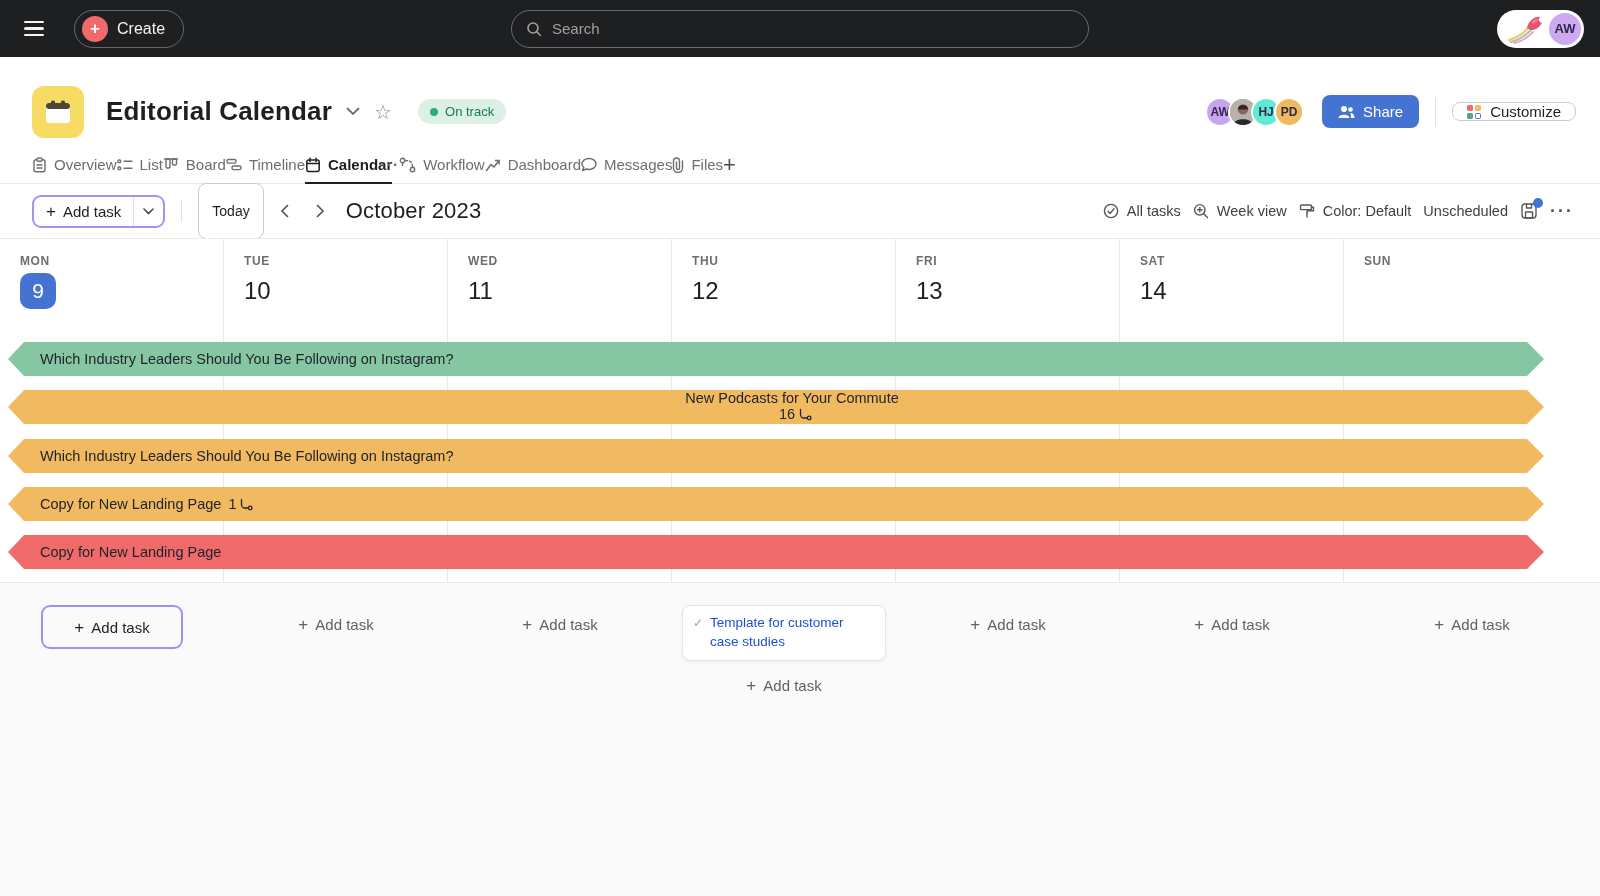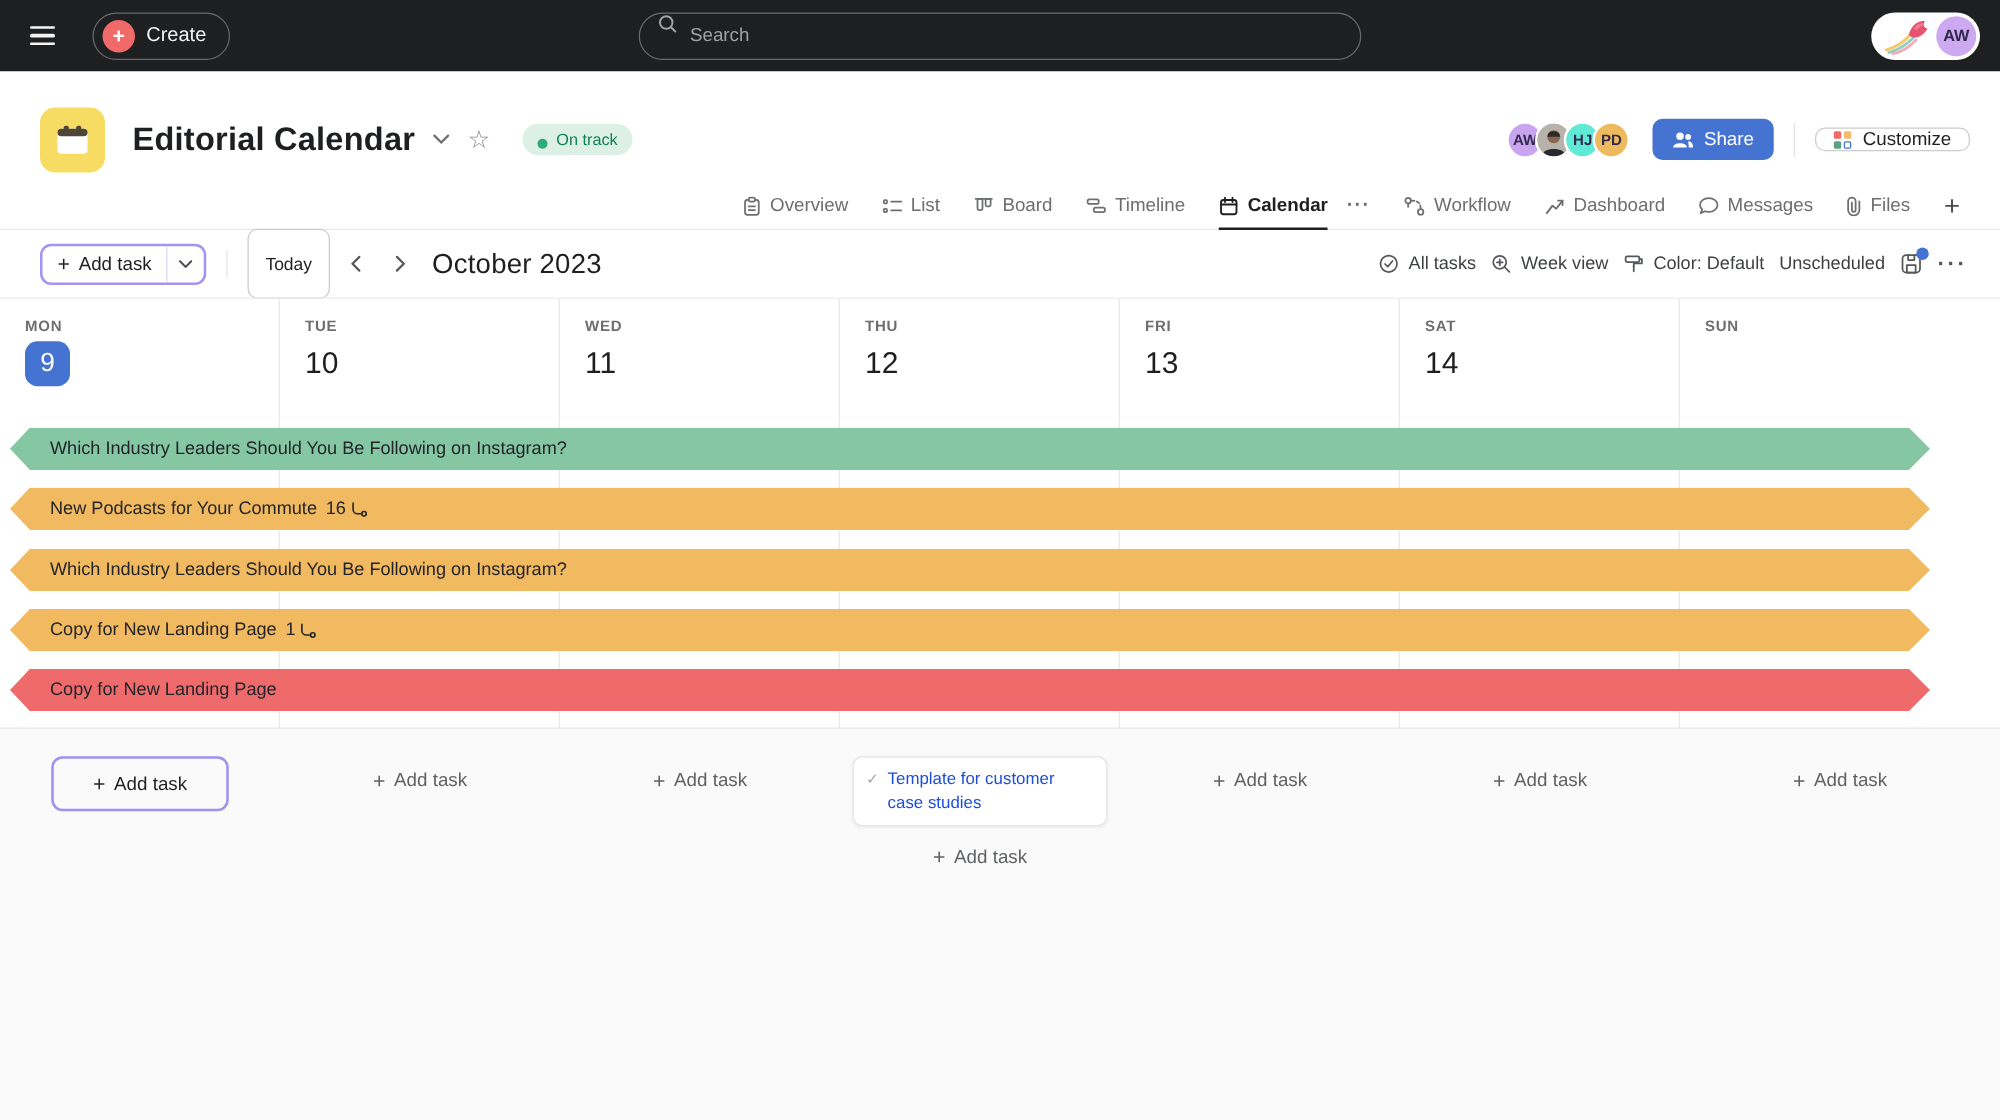--- a/index.html
+++ b/index.html
@@ -6,47 +6,47 @@
   html,body { width:1600px; height:896px; overflow:hidden; }
   body { font-family:"Liberation Sans", sans-serif; background:#fff; color:#1e1f21; }
 
   
   .topnav { position:relative; height:57px; background:#1e1f21; display:flex; align-items:center; padding:0 16px 0 24px; }
   .hamburger { width:34px; height:34px; display:flex; flex-direction:column; justify-content:center; gap:4px; cursor:pointer; margin-right:16px; }
   .hamburger span { display:block; width:20px; height:2.5px; background:#f5f4f3; border-radius:2px; }
   .create-btn { display:flex; align-items:center; gap:9px; border:1px solid #66686a; border-radius:20px; padding:5px 18px 5px 7px; background:transparent; cursor:pointer; }
   .create-plus { width:26px; height:26px; border-radius:50%; background:#f06a6a; color:#fff; font-size:17px; font-weight:bold; display:flex; align-items:center; justify-content:center; line-height:1; }
   .create-label { color:#f5f4f3; font-size:16px; }
-  .search-wrap { position:absolute; left:50%; transform:translateX(-50%); width:578px; height:38px; border:1px solid #6a6b6d; border-radius:19px; display:flex; padding:0 14px; gap:10px; }
+  .search-wrap { position:absolute; left:50%; transform:translateX(-50%); width:578px; height:38px; border:1px solid #6a6b6d; border-radius:19px; display:flex; align-items:center; padding:0 14px; gap:10px; }
   .search-input { flex:1; background:transparent; border:none; outline:none; color:#eee; font-size:15px; font-family:inherit; }
   .search-input::placeholder { color:#a2a0a2; }
   .user-pill { margin-left:auto; background:#fff; border-radius:20px; height:38px; display:flex; align-items:center; padding:3px 3px 3px 10px; gap:4px; cursor:pointer; }
   .avatar { border-radius:50%; display:flex; align-items:center; justify-content:center; font-weight:bold; color:#31284c; }
   .avatar.top { width:32px; height:32px; font-size:13px; }
 
   
   .proj-header { display:flex; align-items:center; padding:19px 24px 0 32px; height:90px; }
   .proj-icon { width:52px; height:52px; border-radius:12px; background:#f7dc63; display:flex; align-items:center; justify-content:center; flex:0 0 auto; }
   .proj-title { font-size:26px; font-weight:bold; margin-left:22px; letter-spacing:.2px; }
   .title-caret { margin-left:14px; color:#6d6e6f; cursor:pointer; display:flex; }
   .star { margin-left:14px; font-size:20px; color:#8a8b8c; cursor:pointer; line-height:1; }
-  .status-pill { margin-left:26px; display:flex; align-items:flex-end; gap:7px; background:#ddf0e5; border-radius:14px; padding:5px 12px; font-size:13px; color:#0d7f56; }
+  .status-pill { margin-left:26px; display:flex; align-items:center; gap:7px; background:#ddf0e5; border-radius:14px; padding:5px 12px; font-size:13px; color:#0d7f56; }
   .status-dot { width:8px; height:8px; border-radius:50%; background:#2faa7c; }
   .header-right { margin-left:auto; display:flex; align-items:center; }
   .avatar-stack { display:flex; margin-right:18px; }
   .avatar-stack .avatar { width:30px; height:30px; font-size:12px; border:2px solid #fff; margin-left:-7px; cursor:pointer; }
   .avatar-stack .avatar:first-child { margin-left:0; }
   .share-btn { display:flex; align-items:center; gap:8px; background:#4573d2; color:#fff; border:none; border-radius:8px; padding:8px 16px; font-size:15px; font-family:inherit; cursor:pointer; }
   .header-divider { width:1px; height:28px; background:#e2e1e1; margin:0 16px; }
   .customize-btn { display:flex; align-items:center; gap:9px; background:#fff; border:1px solid #cfcbcb; border-radius:8px; padding:0 14px; font-size:15px; font-family:inherit; cursor:pointer; color:#1e1f21; }
   .cust-grid { display:grid; grid-template-columns:6px 6px; grid-template-rows:6px 6px; gap:2px; }
   .cust-grid i { display:block; border-radius:1.5px; }
 
   
-  .tabs { display:flex; align-items:stretch; gap:27px; padding:0 32px; height:37px; border-bottom:1px solid #e8e8e9;justify-content:flex-end; }
+  .tabs { display:flex; align-items:stretch; padding:0 32px; height:37px; border-bottom:1px solid #e8e8e9; }
   .tab { display:flex; align-items:center; gap:7px; font-size:15px; color:#6d6e6f; cursor:pointer; border-bottom:2px solid transparent; margin-bottom:-1px; }
   .tab.active { color:#1e1f21; font-weight:bold; border-bottom-color:#1e1f21; }
   .tab-overflow { display:flex; align-items:center; color:#6d6e6f; font-size:16px; letter-spacing:1px; cursor:pointer; margin-left:-12px; font-weight:bold; }
   .tab-plus { display:flex; align-items:center; color:#4a4c4f; font-size:22px; cursor:pointer; }
 
   
   .toolbar { display:flex; align-items:center; height:54px; padding:0 26px 0 32px; }
   .addtask-split { display:inline-flex; align-items:stretch; border:2px solid #a294f0; border-radius:9px; overflow:hidden; background:#fff; cursor:pointer; }
   .addtask-main { display:flex; align-items:center; gap:7px; padding:6px 12px; font-size:15px; color:#1e1f21; }
   .addtask-caret { display:flex; align-items:center; padding:0 9px; border-left:1px solid #ddd7f9; color:#4a4c4f; }
@@ -356,21 +356,21 @@
     </div>
     <div class="day-cell">
       <div class="dow">SUN</div>
     </div>
   </div>
 
   <div class="bars-region">
     <div class="task-bar" style="top: 5px; background: rgb(133, 199, 163);">
       <span>Which Industry Leaders Should You Be Following on Instagram?</span>
     </div>
-    <div class="task-bar" style="top: 53px; background: rgb(242, 186, 96);">
+    <div class="task-bar" style="top: 53px; background: rgb(242, 186, 96); flex-direction: column;">
       <span>New Podcasts for Your Commute</span>
       <span class="subtask-badge">
         <span>16</span>
         <svg width="14" height="13" viewBox="0 0 14 13" fill="none" stroke="#22242a" stroke-width="1.3" stroke-linecap="round">
             <path d="M2.5 1.5 v5 a3.5 3.5 0 0 0 3.5 3.5 h3.5"></path>
             <circle cx="11.2" cy="10" r="1.8"></circle>
           </svg>
       </span>
     </div>
     <div class="task-bar" style="top: 102px; background: rgb(242, 186, 96);">

